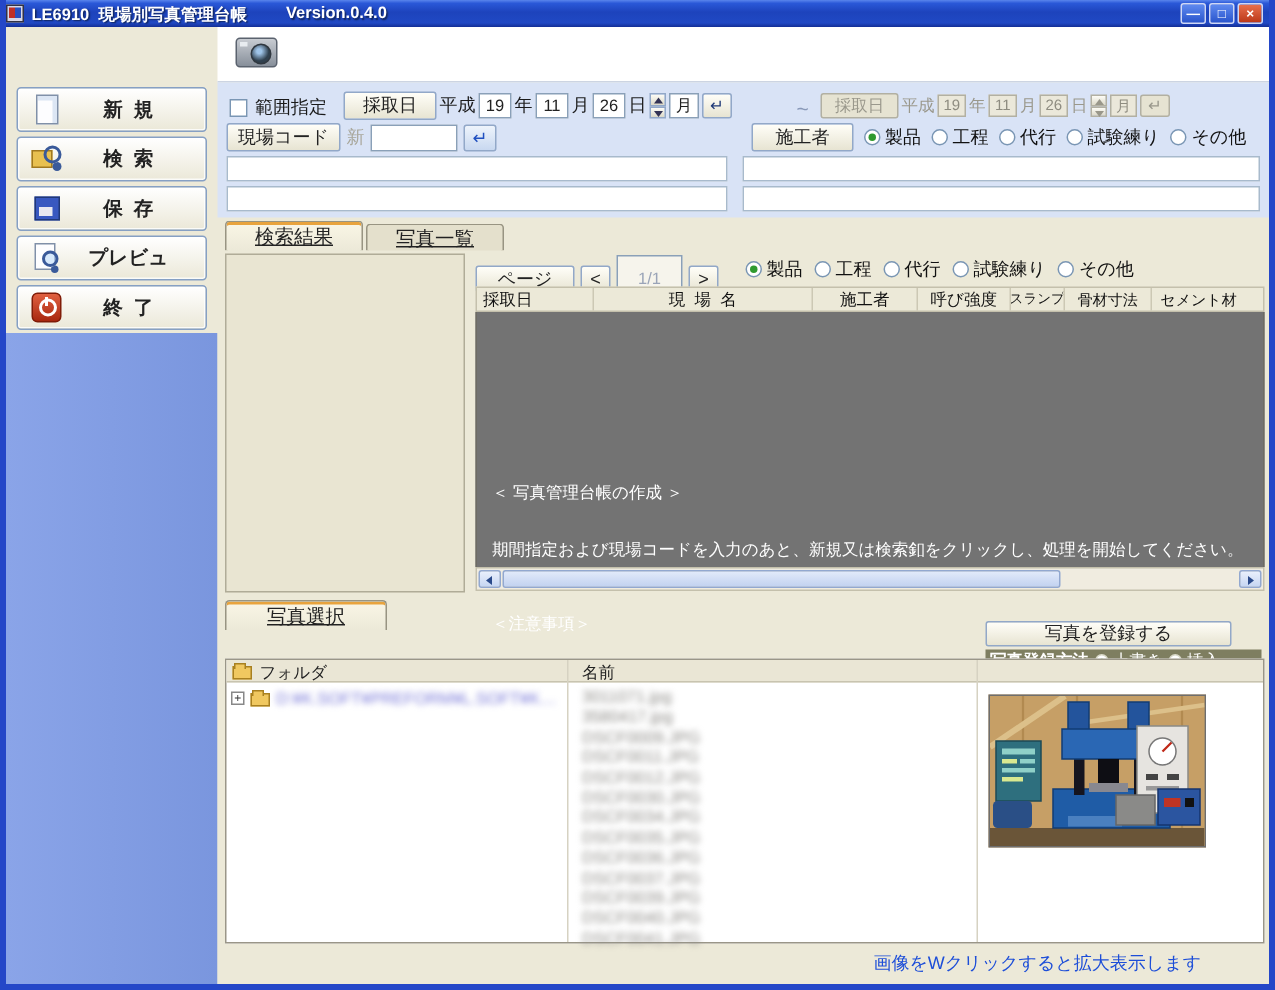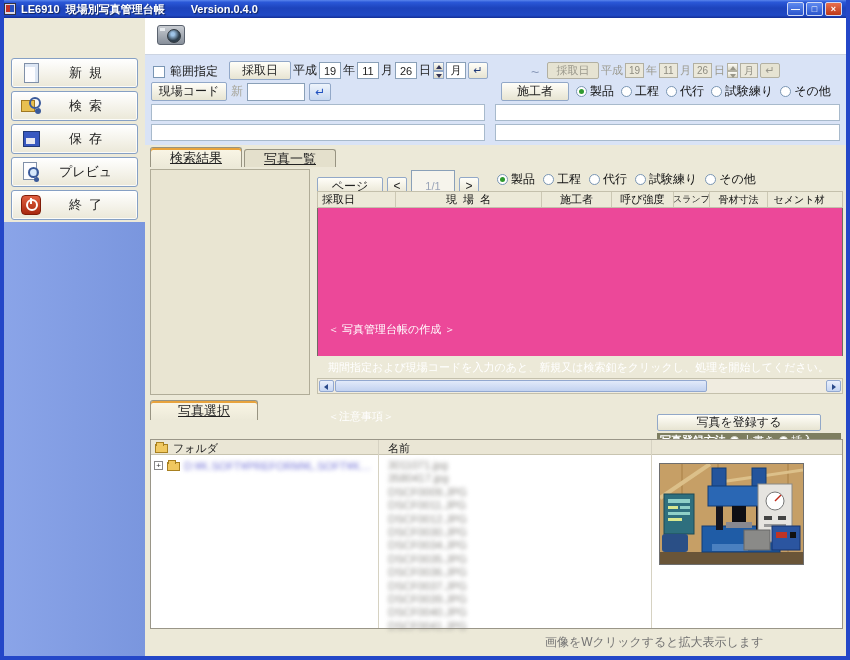--- a/index.html
+++ b/index.html
@@ -20,21 +20,21 @@
   .win-btn{width:17px;height:14px;border-radius:2px;border:1px solid #cfd8f5;
     background:linear-gradient(180deg,#5f8af0,#2a55cc);color:#fff;font-size:9px;line-height:12px;
     text-align:center;font-weight:bold;}
   .win-btn.close{background:linear-gradient(180deg,#e8704e,#bc3818);}
   
   .sidebar{position:absolute;left:0;top:18px;width:141px;height:638px;background:#ece9d8;}
   .sidebar-lower{position:absolute;left:0;top:204px;width:141px;height:434px;
     background:linear-gradient(90deg,#8aa4e8,#7a96de);}
   .side-btn{position:absolute;left:7px;width:127px;height:30px;display:flex;align-items:center;
     background:linear-gradient(180deg,#ffffff,#ebe8d8);border:1px solid #86a0c4;border-radius:3px;
-    box-shadow:inset 0 0 0 1px rgba(255,255,255,.8);}
+    box-shadow:inset 0 0 0 1px rgba(255,255,255,.8);font-weight:bold;}
   .side-btn .lblb{flex:1;text-align:center;font-size:13px;color:#222;white-space:pre;padding-right:8px;}
   .side-ic{width:22px;height:20px;margin-left:8px;position:relative;}
   
   .ic-doc::before{content:"";position:absolute;left:4px;top:0;width:13px;height:18px;background:#fdfdff;
     border:1px solid #8090a8;box-shadow:inset -3px 3px 0 #dce6f4;}
   .ic-search::before{content:"";position:absolute;left:1px;top:4px;width:12px;height:10px;background:#e8c050;border:1px solid #a07820;}
   .ic-search::after{content:"";position:absolute;left:9px;top:1px;width:8px;height:8px;border:2px solid #3a5a9a;border-radius:50%;
     box-shadow:3px 8px 0 -3px #3a5a9a;}
   .ic-save::before{content:"";position:absolute;left:3px;top:2px;width:15px;height:14px;background:#3858c0;border:1px solid #203878;}
   .ic-save::after{content:"";position:absolute;left:6px;top:9px;width:9px;height:6px;background:#e8e8f0;}
@@ -85,21 +85,21 @@
     border:1px solid #989482;border-bottom:none;border-radius:3px 3px 0 0;
     display:flex;align-items:center;justify-content:center;font-size:13px;color:#222;white-space:pre;text-decoration:underline;}
   .tab.active{box-shadow:inset 0 2px 0 #e8a33d;}
   .tab.inactive{height:18px;background:#e4e0cc;}
   .listbox{position:absolute;left:5px;top:151px;width:160px;height:226px;background:#e9e5d2;border:1px solid #b0ac98;}
   
   .thead{position:absolute;left:172px;top:173px;width:526px;height:17px;background:#ece9d8;
     border:1px solid #c4c0ac;display:flex;align-items:center;}
   .th{font-size:11px;color:#111;white-space:pre;overflow:hidden;border-right:1px solid #ccc8b4;height:100%;
     display:flex;align-items:center;justify-content:center;}
-  .gray-area{position:absolute;left:172px;top:190px;width:526px;height:148px;background:#ec4899;
+  .gray-area{position:absolute;left:172px;top:190px;width:526px;height:170px;background:#737373;
     border-left:1px solid #6e6c64;border-right:1px solid #6e6c64;}
   .guide{position:absolute;left:10px;top:90px;color:#fff;font-size:11px;line-height:12.5px;white-space:pre-wrap;}
   .guide .sp{margin-top:12px;}
   .hscroll{position:absolute;left:172px;top:360px;width:526px;height:16px;background:#f0ece0;border:1px solid #c4c0ac;}
   .sarrow{position:absolute;top:1px;width:15px;height:12px;background:linear-gradient(180deg,#eaf0fc,#c6d6f2);
     border:1px solid #92a8d0;border-radius:2px;}
   .tri-left::after{content:"";position:absolute;left:4px;top:3px;border-top:3px solid transparent;border-bottom:3px solid transparent;border-right:4px solid #2a4a8a;}
   .tri-right::after{content:"";position:absolute;left:5px;top:3px;border-top:3px solid transparent;border-bottom:3px solid transparent;border-left:4px solid #2a4a8a;}
   .sthumb{position:absolute;left:17px;top:1px;width:372px;height:12px;background:linear-gradient(180deg,#e2eafa,#c2d2f0);
     border:1px solid #92a8d0;border-radius:2px;}
@@ -120,21 +120,21 @@
   .fb-h-lbl{position:absolute;top:0;font-size:11px;color:#222;white-space:pre;}
   .vd{position:absolute;top:0;bottom:0;border-left:1px solid #d6d2c2;}
   .folder-ic{position:absolute;width:13px;height:9px;background:#f0c860;border:1px solid #a88020;}
   .folder-ic::before{content:"";position:absolute;left:0;top:-3px;width:6px;height:3px;background:#f0c860;border:1px solid #a88020;border-bottom:none;}
   .expander{position:absolute;width:9px;height:9px;background:#fff;border:1px solid #888;
     font-size:8px;line-height:7px;text-align:center;color:#333;}
   .tree-txt{position:absolute;font-size:11px;color:#7878d8;white-space:pre;filter:blur(2.2px);}
   .filelist{position:absolute;left:237px;top:19px;display:flex;flex-direction:column;}
   .file{font-size:11px;line-height:13.4px;color:#8e8c88;white-space:pre;filter:blur(2px);}
   .thumbwrap{position:absolute;left:508px;top:23px;width:145px;height:102px;border:1px solid #6e6e6e;background:#c69f66;}
-  .hint{position:absolute;left:400px;top:616px;width:293px;text-align:left;font-size:12px;color:#737373;white-space:pre;}
+  .hint{position:absolute;left:400px;top:616px;width:293px;text-align:center;font-size:12px;color:#1d4ed8;white-space:pre;}
 </style>
 </head>
 <body>
 
 <div class="window">
 
   <div class="titlebar">
     <span class="app-icon"></span>
     <span class="title-text">LE6910  現場別写真管理台帳</span>
     <span class="title-version">Version.0.4.0</span>

